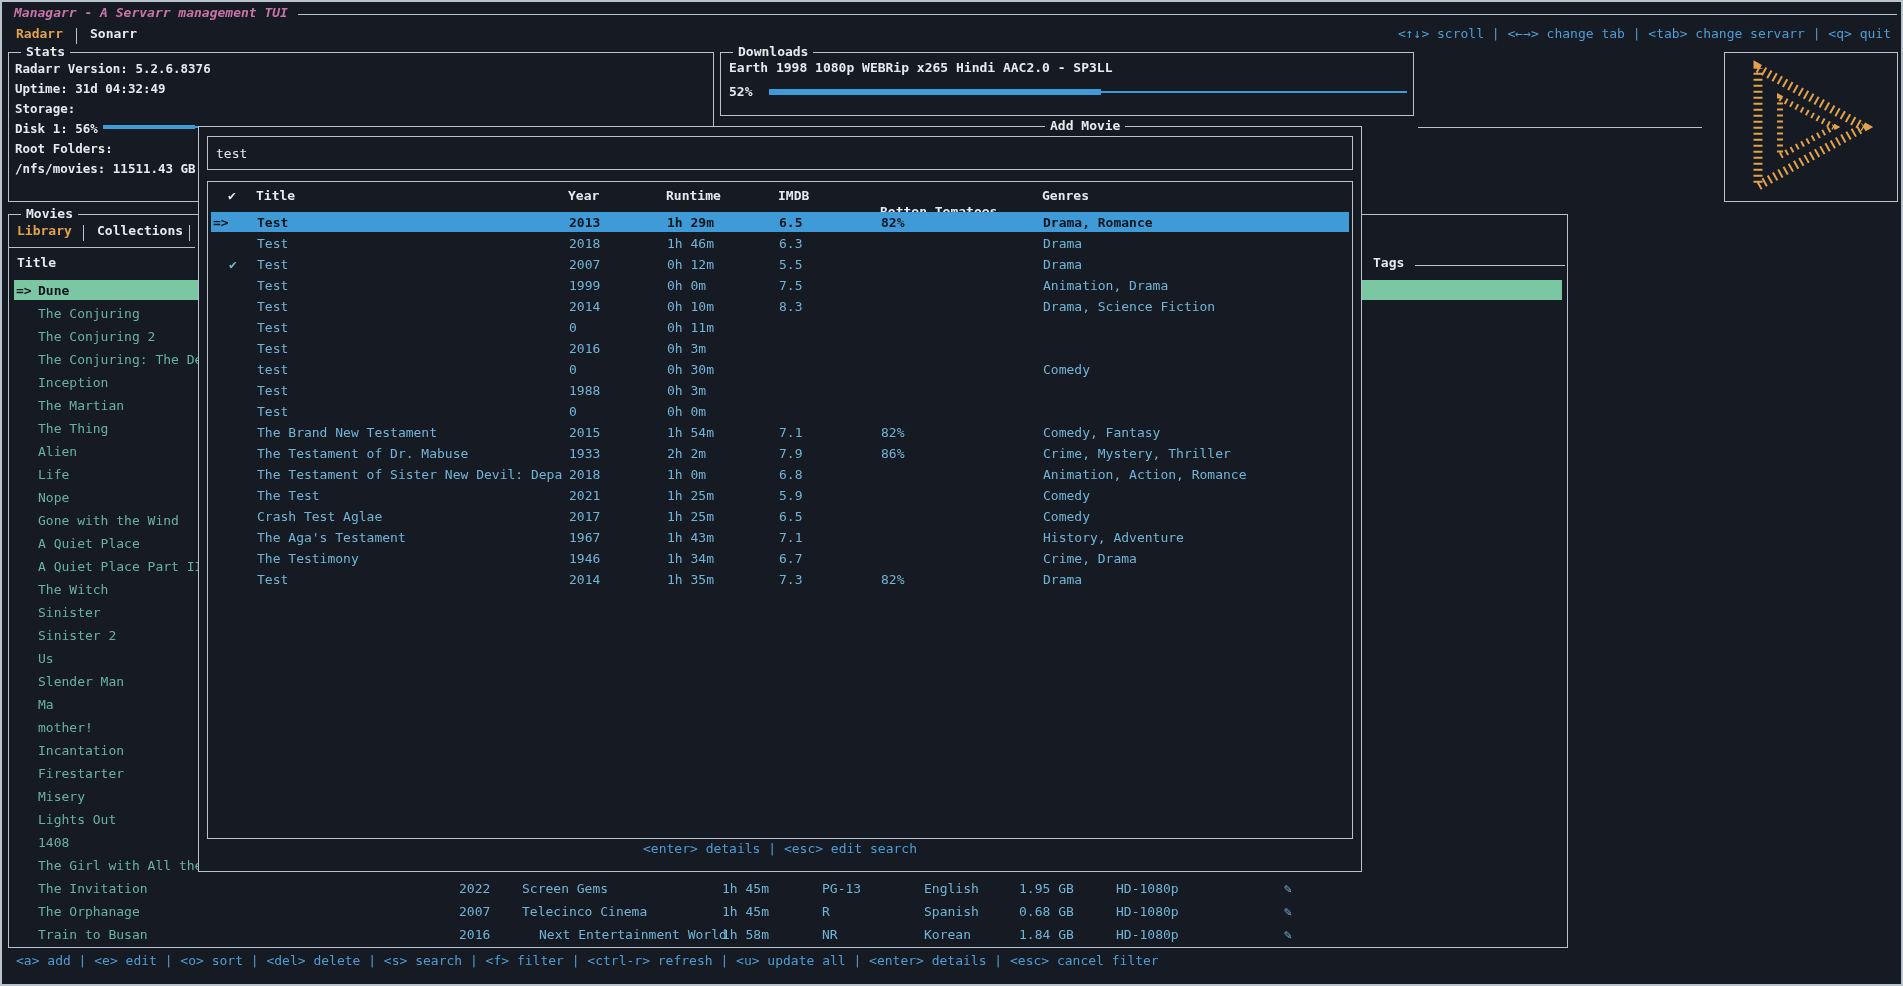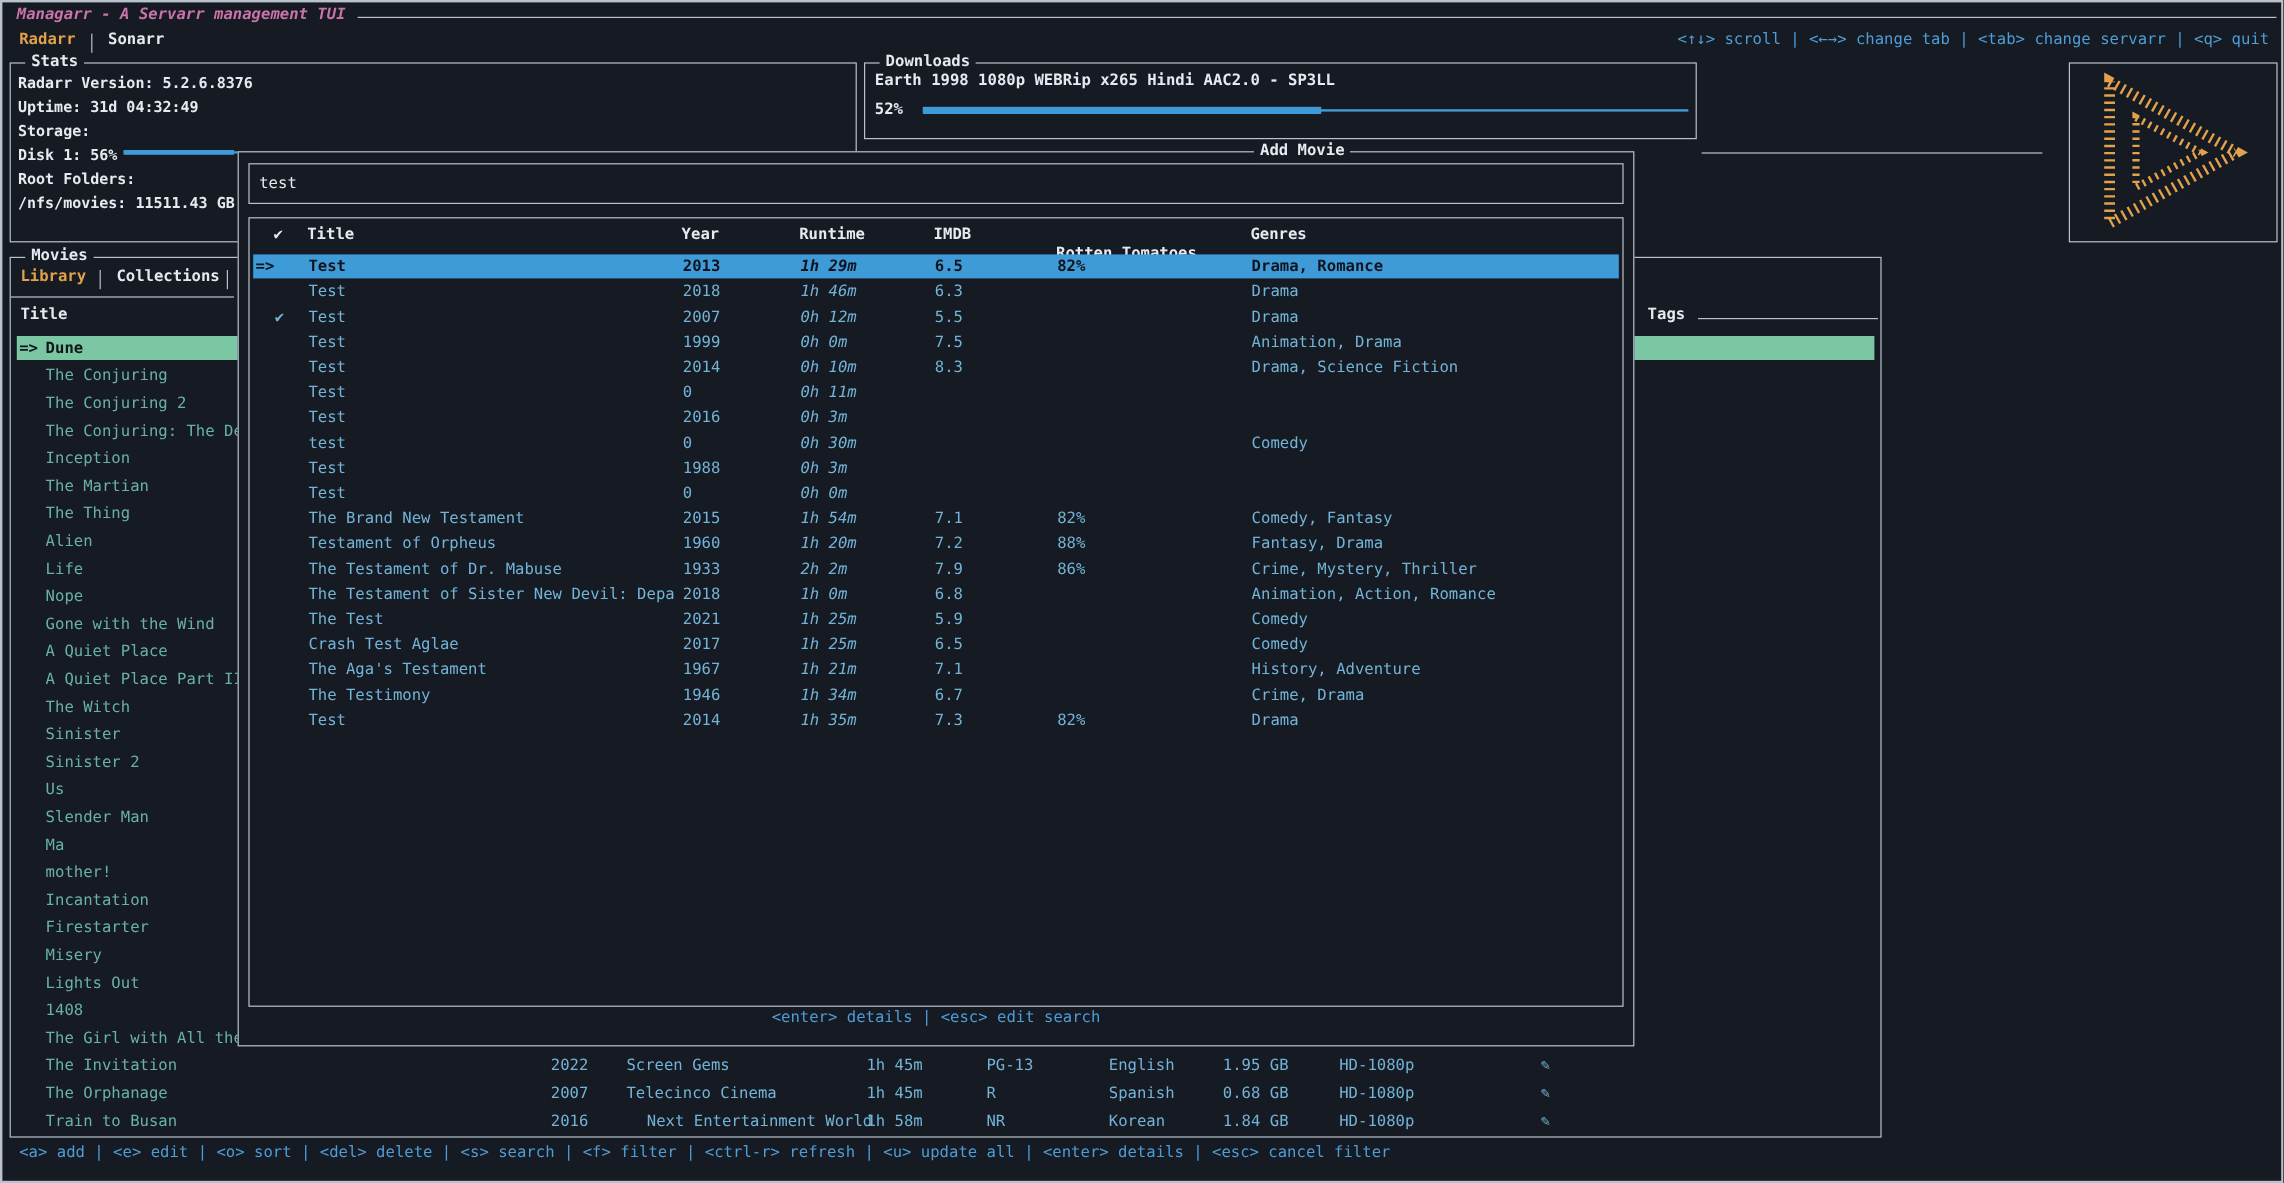--- a/index.html
+++ b/index.html
@@ -52,21 +52,21 @@
   .results { position:absolute; left:8px; top:54px; width:1146px; height:658px; border:1px solid var(--border); }
   .r-head { position:absolute; top:6px; left:0; right:0; height:20px; }
   .r-hcell { position:absolute; top:0; font-weight:bold; color:var(--text); white-space:nowrap; }
   .r-rows { position:absolute; left:1px; top:30px; width:1142px; }
   .r-row { position:relative; height:21px; line-height:21px; white-space:nowrap; }
   .r-cell { position:absolute; top:0; color:var(--cyan); }
   .r-row .row-hl { display:none; }
   .r-row.selected .row-hl { display:block; position:absolute; left:2px; right:2px; top:0; bottom:1px; background:var(--sel_blue); }
   .r-row.selected .r-cell { color:var(--dark); font-weight:bold; }
   .c-prefix { left:4px; } .c-check { left:20px; } .c-title { left:48px; width:306px; overflow:hidden; }
-  .c-year { left:360px; } .c-runtime { left:458px;font-style:italic; } .c-imdb { left:570px; }
+  .c-year { left:360px; } .c-runtime { left:458px; } .c-imdb { left:570px; }
   .c-rt { left:672px; } .c-genres { left:834px; width:302px; overflow:hidden; }
 
   .modal-help { position:absolute; left:0; right:0; top:714px; text-align:center; color:var(--blue); }
 </style>
 </head>
 <body>
 
 <div class="screen">
 
   <span class="abs magenta nowrap" style="left:12px; top:3px;">Managarr - A Servarr management TUI</span>
@@ -643,31 +643,20 @@
     <span class="r-cell c-year">2015</span>
     <span class="r-cell c-runtime">1h 54m</span>
     <span class="r-cell c-imdb">7.1</span>
     <span class="r-cell c-rt">82%</span>
     <span class="r-cell c-genres">Comedy, Fantasy</span>
   </div>
           <div class="r-row">
 
     <span class="r-cell c-prefix"></span>
     <span class="r-cell c-check"></span>
-    <span class="r-cell c-title">Testament of Orpheus</span>
-    <span class="r-cell c-year">1960</span>
-    <span class="r-cell c-runtime">1h 20m</span>
-    <span class="r-cell c-imdb">7.2</span>
-    <span class="r-cell c-rt">88%</span>
-    <span class="r-cell c-genres">Fantasy, Drama</span>
-  </div>
-          <div class="r-row">
-
-    <span class="r-cell c-prefix"></span>
-    <span class="r-cell c-check"></span>
     <span class="r-cell c-title">The Testament of Dr. Mabuse</span>
     <span class="r-cell c-year">1933</span>
     <span class="r-cell c-runtime">2h 2m</span>
     <span class="r-cell c-imdb">7.9</span>
     <span class="r-cell c-rt">86%</span>
     <span class="r-cell c-genres">Crime, Mystery, Thriller</span>
   </div>
           <div class="r-row">
 
     <span class="r-cell c-prefix"></span>
@@ -700,21 +689,21 @@
     <span class="r-cell c-imdb">6.5</span>
     <span class="r-cell c-rt"></span>
     <span class="r-cell c-genres">Comedy</span>
   </div>
           <div class="r-row">
 
     <span class="r-cell c-prefix"></span>
     <span class="r-cell c-check"></span>
     <span class="r-cell c-title">The Aga's Testament</span>
     <span class="r-cell c-year">1967</span>
-    <span class="r-cell c-runtime">1h 21m</span>
+    <span class="r-cell c-runtime">1h 43m</span>
     <span class="r-cell c-imdb">7.1</span>
     <span class="r-cell c-rt"></span>
     <span class="r-cell c-genres">History, Adventure</span>
   </div>
           <div class="r-row">
 
     <span class="r-cell c-prefix"></span>
     <span class="r-cell c-check"></span>
     <span class="r-cell c-title">The Testimony</span>
     <span class="r-cell c-year">1946</span>

